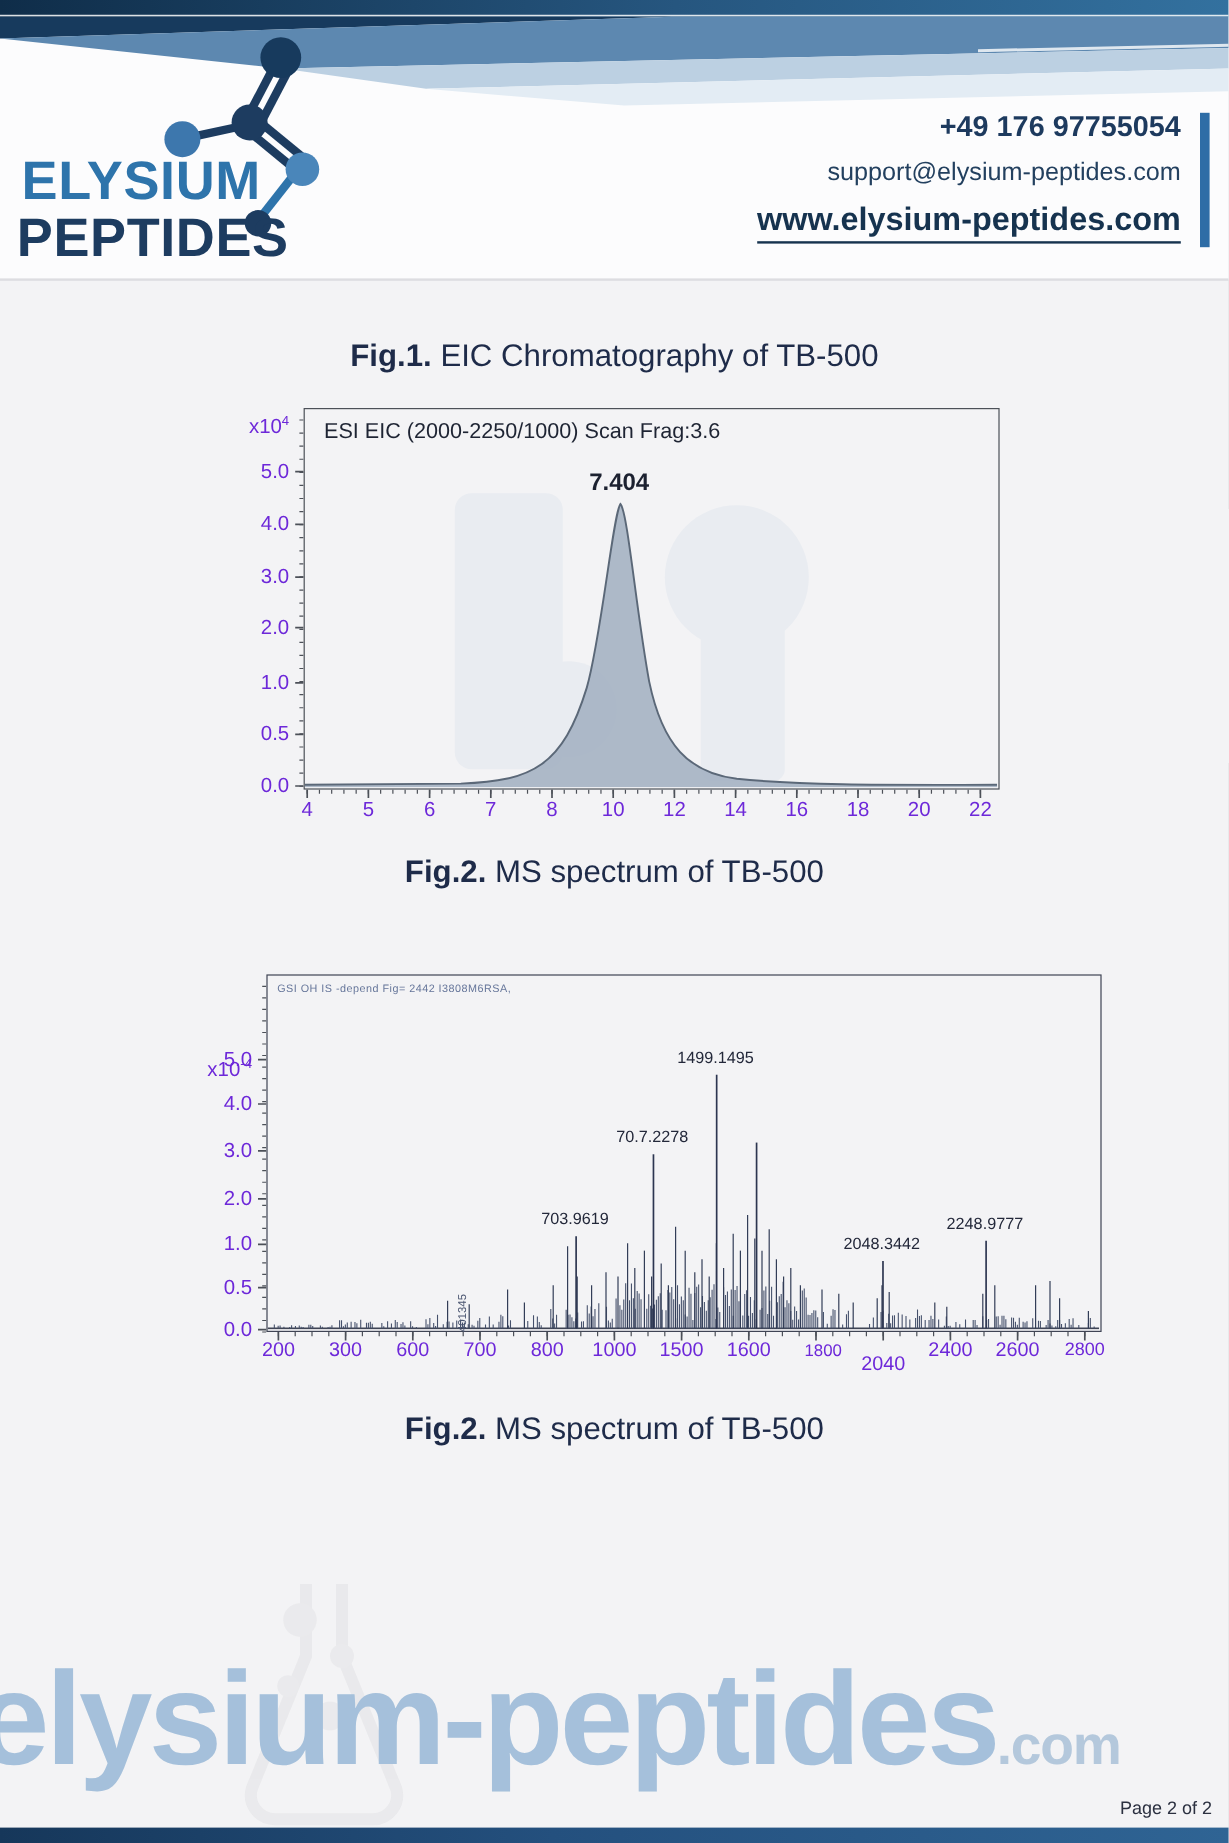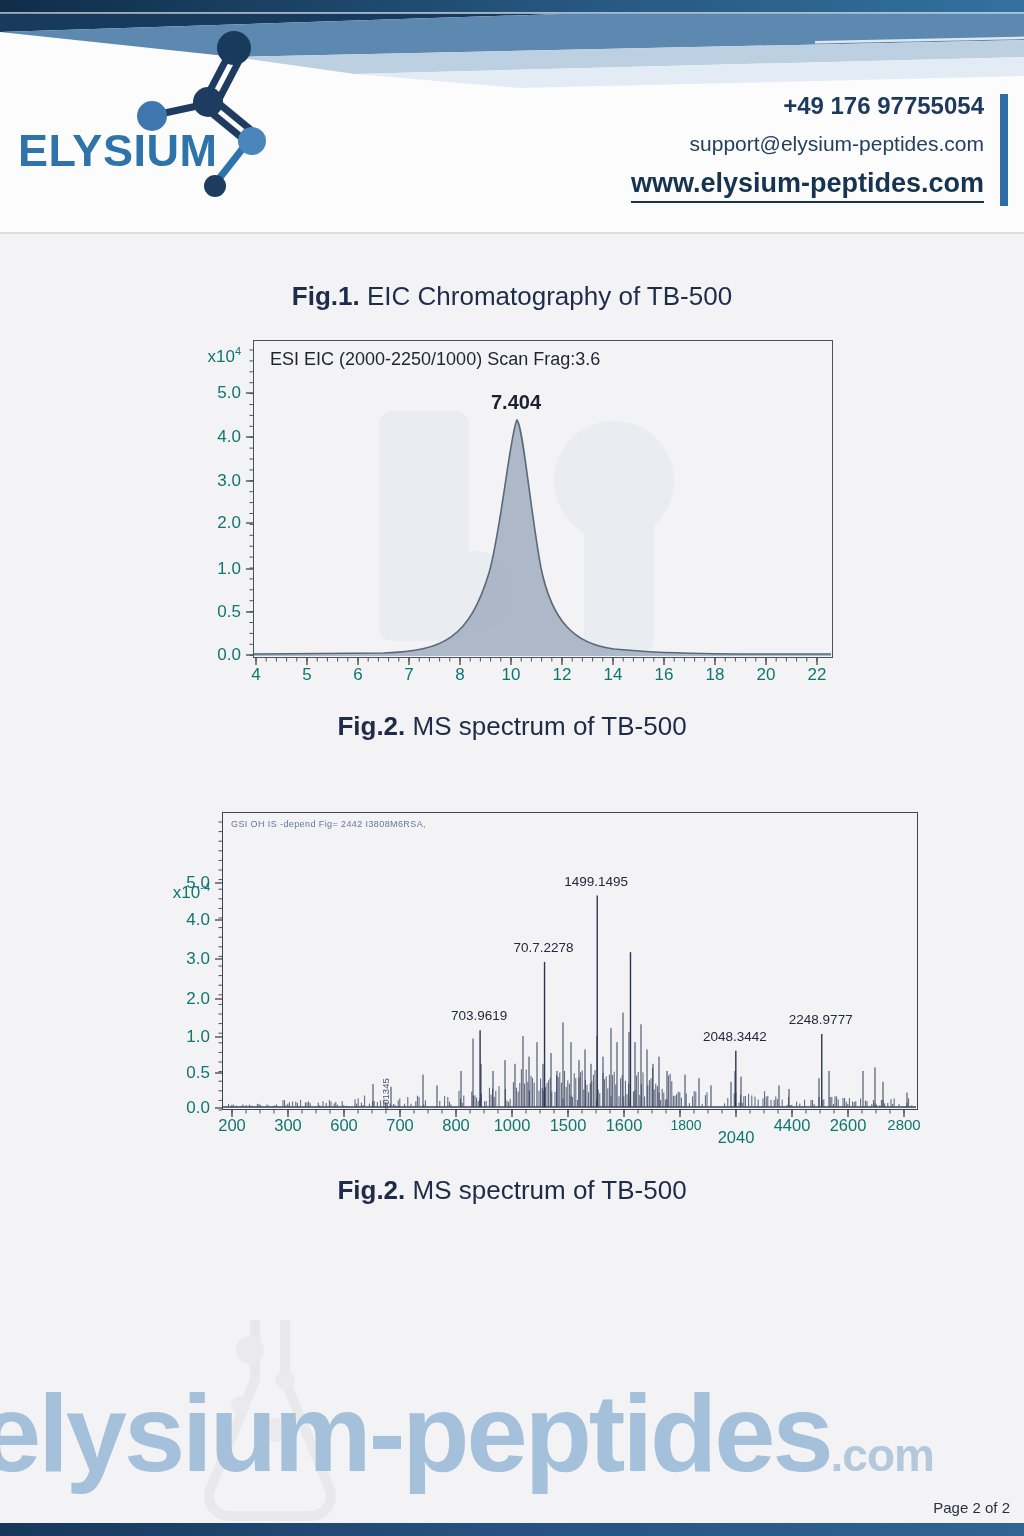--- a/index.html
+++ b/index.html
@@ -28,21 +28,21 @@
   
   .fig-caption{left:0;width:1024px;text-align:center;font-size:26px;color:#1e2b49;}
   .fig-caption b{font-weight:800;}
   #fig1-caption{top:281px;}
   #fig2-caption-top{top:711px;}
   #fig2-caption-bottom{top:1175px;}
   
   .plot{border:1.6px solid #4c5058;box-sizing:border-box;}
   #chart1-plot{left:253px;top:340px;width:580px;height:318px;}
   #chart2-plot{left:222px;top:812px;width:696px;height:298px;border-width:1.3px;border-color:#3f4454;}
-  .axis-label{position:absolute;font-size:17px;color:#0f766e;line-height:18px;}
+  .axis-label{position:absolute;font-size:17px;color:#6d28d9;line-height:18px;}
   .ylab{width:60px;text-align:right;}
   .xlab{width:60px;text-align:center;}
   .yexp{width:66px;text-align:right;}
   sup{font-size:11px;}
   #chart1-title{left:270px;top:349px;font-size:18px;color:#1e2433;}
   #chart1-peak-label{left:476px;top:391px;width:80px;text-align:center;font-size:20px;font-weight:800;color:#1c2130;}
   #chart2-header-text{left:231px;top:819px;font-size:9px;color:#66769a;letter-spacing:.4px;filter:blur(.3px);}
   .pklabel{position:absolute;width:120px;text-align:center;font-size:13.5px;color:#23283a;}
   #rot-annot{left:380px;top:1050px;width:60px;height:60px;font-size:9.5px;color:#4a5570;
     transform:rotate(-90deg);text-align:left;}
@@ -90,20 +90,21 @@
         <line x1="117" y1="74" x2="151" y2="102"></line>
       </g>
       <line x1="147" y1="115" x2="118" y2="152" stroke="#2e74ab" stroke-width="7"></line>
       <circle cx="134" cy="20" r="17" fill="#173a5d"></circle>
       <circle cx="108" cy="74" r="15" fill="#1d3c60"></circle>
       <circle cx="52" cy="88" r="15" fill="#3d77ad"></circle>
       <circle cx="152" cy="113" r="14" fill="#4a86ba"></circle>
       <circle cx="115" cy="158" r="11" fill="#1d3c60"></circle>
     </svg>
     <div class="brand-word" id="brand-line1">ELYSIUM</div>
+    <div class="brand-word" id="brand-line2">PEPTIDES</div>
   </div>
 
   <div class="abs" id="contact">
     <div class="phone">+49 176 97755054</div>
     <div><a class="email" href="#">support@elysium-peptides.com</a></div>
     <div><a class="web" href="#">www.elysium-peptides.com</a></div>
   </div>
   <div class="abs" id="contact-bar"></div>
   <div class="abs" id="header-divider"></div>
 
@@ -727,21 +728,21 @@
     <div class="abs axis-label xlab" style="left: 202px; top: 1116px; font-size: 16.5px;">200</div>
     <div class="abs axis-label xlab" style="left: 258px; top: 1116px; font-size: 16.5px;">300</div>
     <div class="abs axis-label xlab" style="left: 314px; top: 1116px; font-size: 16.5px;">600</div>
     <div class="abs axis-label xlab" style="left: 370px; top: 1116px; font-size: 16.5px;">700</div>
     <div class="abs axis-label xlab" style="left: 426px; top: 1116px; font-size: 16.5px;">800</div>
     <div class="abs axis-label xlab" style="left: 482px; top: 1116px; font-size: 16.5px;">1000</div>
     <div class="abs axis-label xlab" style="left: 538px; top: 1116px; font-size: 16.5px;">1500</div>
     <div class="abs axis-label xlab" style="left: 594px; top: 1116px; font-size: 16.5px;">1600</div>
     <div class="abs axis-label xlab" style="left: 656px; top: 1116px; font-size: 14px;">1800</div>
     <div class="abs axis-label xlab" style="left: 706px; top: 1128px; font-size: 16.5px;">2040</div>
-    <div class="abs axis-label xlab" style="left: 762px; top: 1116px; font-size: 16.5px;">4400</div>
+    <div class="abs axis-label xlab" style="left: 762px; top: 1116px; font-size: 16.5px;">2400</div>
     <div class="abs axis-label xlab" style="left: 818px; top: 1116px; font-size: 16.5px;">2600</div>
     <div class="abs axis-label xlab" style="left: 874px; top: 1116px; font-size: 15px;">2800</div>
     <div class="pklabel" style="left: 419.103px; top: 1008.15px;">703.9619</div>
     <div class="pklabel" style="left: 483.552px; top: 939.9px;">70.7.2278</div>
     <div class="pklabel" style="left: 536.22px; top: 873.6px;">1499.1495</div>
     <div class="pklabel" style="left: 674.82px; top: 1028.84px;">2048.3442</div>
     <div class="pklabel" style="left: 760.752px; top: 1012.05px;">2248.9777</div>
   </div>
 
 </body></html>

